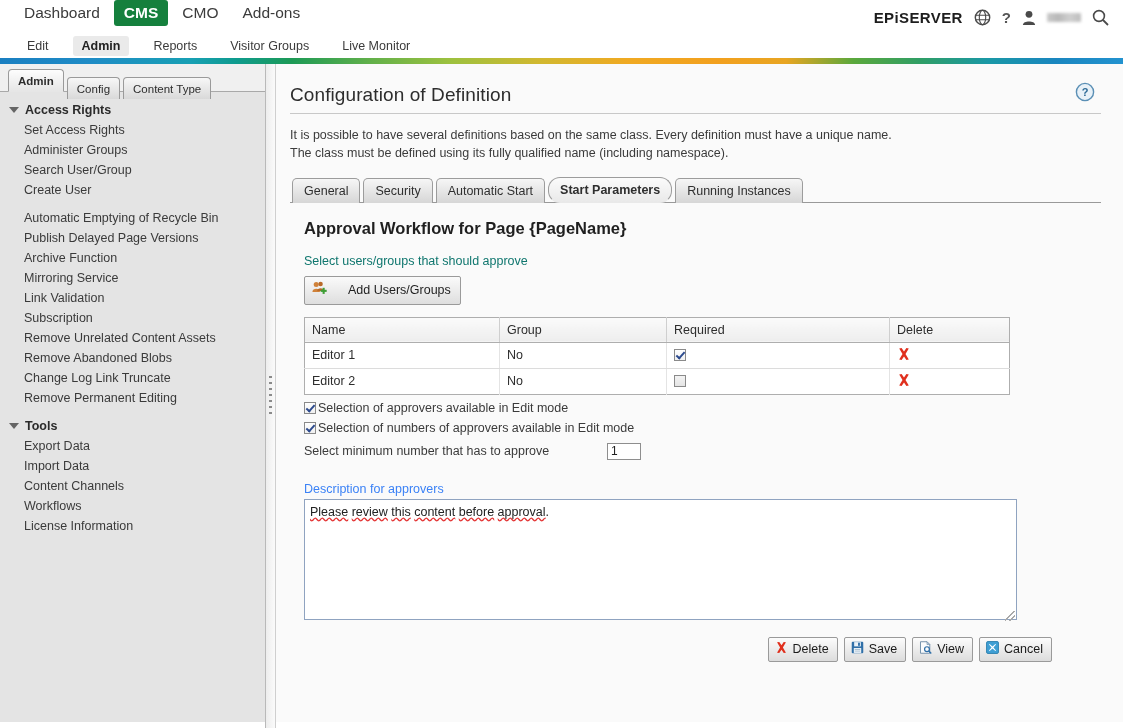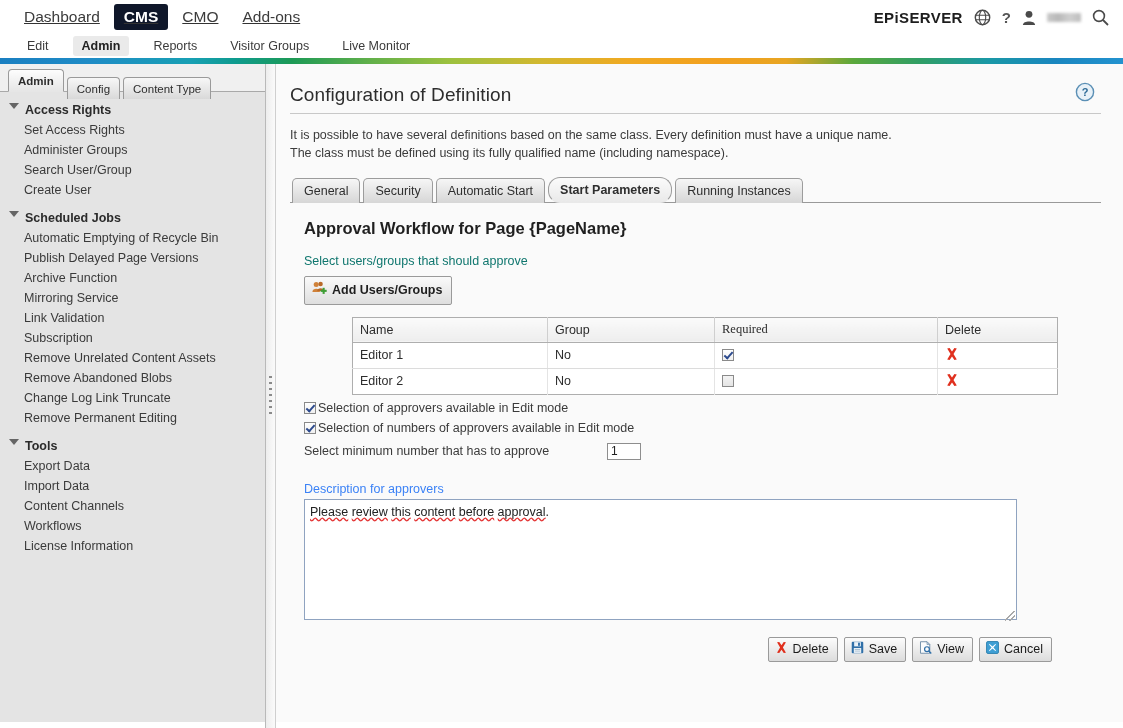--- a/index.html
+++ b/index.html
@@ -19,36 +19,35 @@
 
   
   .global-bar {
     height: 58px;
     background: #ffffff;
     position: relative;
     border-bottom: 0;
   }
   .global-nav {
     display: flex;
-    align-items: center;
+    align-items: flex-start;
     height: 34px;
     padding: 0 0 0 14px;
-    text-decoration: underline;
   }
   .global-nav-item {
     font-size: 15.5px;
     color: #3b3b3b;
     padding: 4px 10px;
     margin-right: 4px;
     border-radius: 3px;
     cursor: pointer;
     white-space: nowrap;
   }
   .global-nav-item.active {
-    background: #0f172a;
+    background: #15803d;
     color: #ffffff;
     font-weight: bold;
   }
 
   .sub-nav {
     display: flex;
     align-items: center;
     height: 24px;
     padding-left: 18px;
     gap: 12px;
@@ -167,20 +166,21 @@
     font-weight: bold;
     border-bottom: 1px solid #e6e6e6;
     top: 1px;
   }
 
   .nav-list {
     padding: 8px 0 0 0;
   }
   .nav-group-head {
     display: flex;
+    align-items: center;
     font-size: 12.5px;
     font-weight: bold;
     color: #2b2b2b;
     padding: 3px 0 3px 6px;
     cursor: pointer;
   }
   .caret {
     width: 0; height: 0;
     border-left: 5px solid transparent;
     border-right: 5px solid transparent;
@@ -295,40 +295,39 @@
   }
   .field-label {
     font-size: 12.5px;
     color: #0f766e;
     margin-bottom: 8px;
   }
 
   .btn {
     display: inline-flex;
     align-items: center;
-    gap: 5px;
+    gap: 21px;
     border: 1px solid #9a9a9a;
     background: linear-gradient(to bottom,#fafafa,#dedede);
     border-radius: 2px;
     padding: 4px 9px 4px 7px;
     font-size: 12.5px;
     color: #1e1e1e;
-    font-weight: bold;
+    font-weight: normal;
     cursor: pointer;
     line-height: 1.25;
   }
 
   
   .approvers-table {
     border-collapse: collapse;
     width: 706px;
     margin-top: 12px;
     background: #ffffff;
     border: 1px solid #aeaeae;
-    margin-left: 48px;
   }
   .approvers-table th {
     text-align: left;
     font-size: 12.5px;
     font-weight: normal;
     color: #2d2d2d;
     background: linear-gradient(to bottom,#fbfbfb,#ededed);
     border-bottom: 1px solid #aeaeae;
     border-right: 1px solid #cfcfcf;
     padding: 4px 7px;
@@ -340,21 +339,21 @@
     color: #2d2d2d;
     border-bottom: 1px solid #dcdcdc;
     border-right: 1px solid #e4e4e4;
     padding: 4px 7px;
     height: 16px;
   }
   .approvers-table td:last-child { border-right: none; }
   .approvers-table tr:last-child td { border-bottom: none; }
   .col-name  { width: 180px; }
   .col-group { width: 152px; }
-  .col-req   { width: 208px; font-family: Liberation Serif, serif; }
+  .col-req   { width: 208px; }
 
   
   .wcb {
     width: 12px; height: 12px;
     border: 1px solid #8a8a8a;
     background: linear-gradient(to bottom,#ffffff,#f0f0f0);
     display: inline-block;
     vertical-align: -2px;
     position: relative;
     cursor: pointer;
@@ -545,24 +544,20 @@
         <span class="caret"></span>
         <span>Access Rights</span>
       </div>
       <div class="nav-item">Set Access Rights</div>
       <div class="nav-item">Administer Groups</div>
       <div class="nav-item">Search User/Group</div>
       <div class="nav-item">Create User</div>
 
       <div class="group-gap"></div>
 
-      <div class="nav-group-head">
-        <span class="caret"></span>
-        <span>Scheduled Jobs</span>
-      </div>
       <div class="nav-item">Automatic Emptying of Recycle Bin</div>
       <div class="nav-item">Publish Delayed Page Versions</div>
       <div class="nav-item">Archive Function</div>
       <div class="nav-item">Mirroring Service</div>
       <div class="nav-item">Link Validation</div>
       <div class="nav-item">Subscription</div>
       <div class="nav-item">Remove Unrelated Content Assets</div>
       <div class="nav-item">Remove Abandoned Blobs</div>
       <div class="nav-item">Change Log Link Truncate</div>
       <div class="nav-item">Remove Permanent Editing</div>

